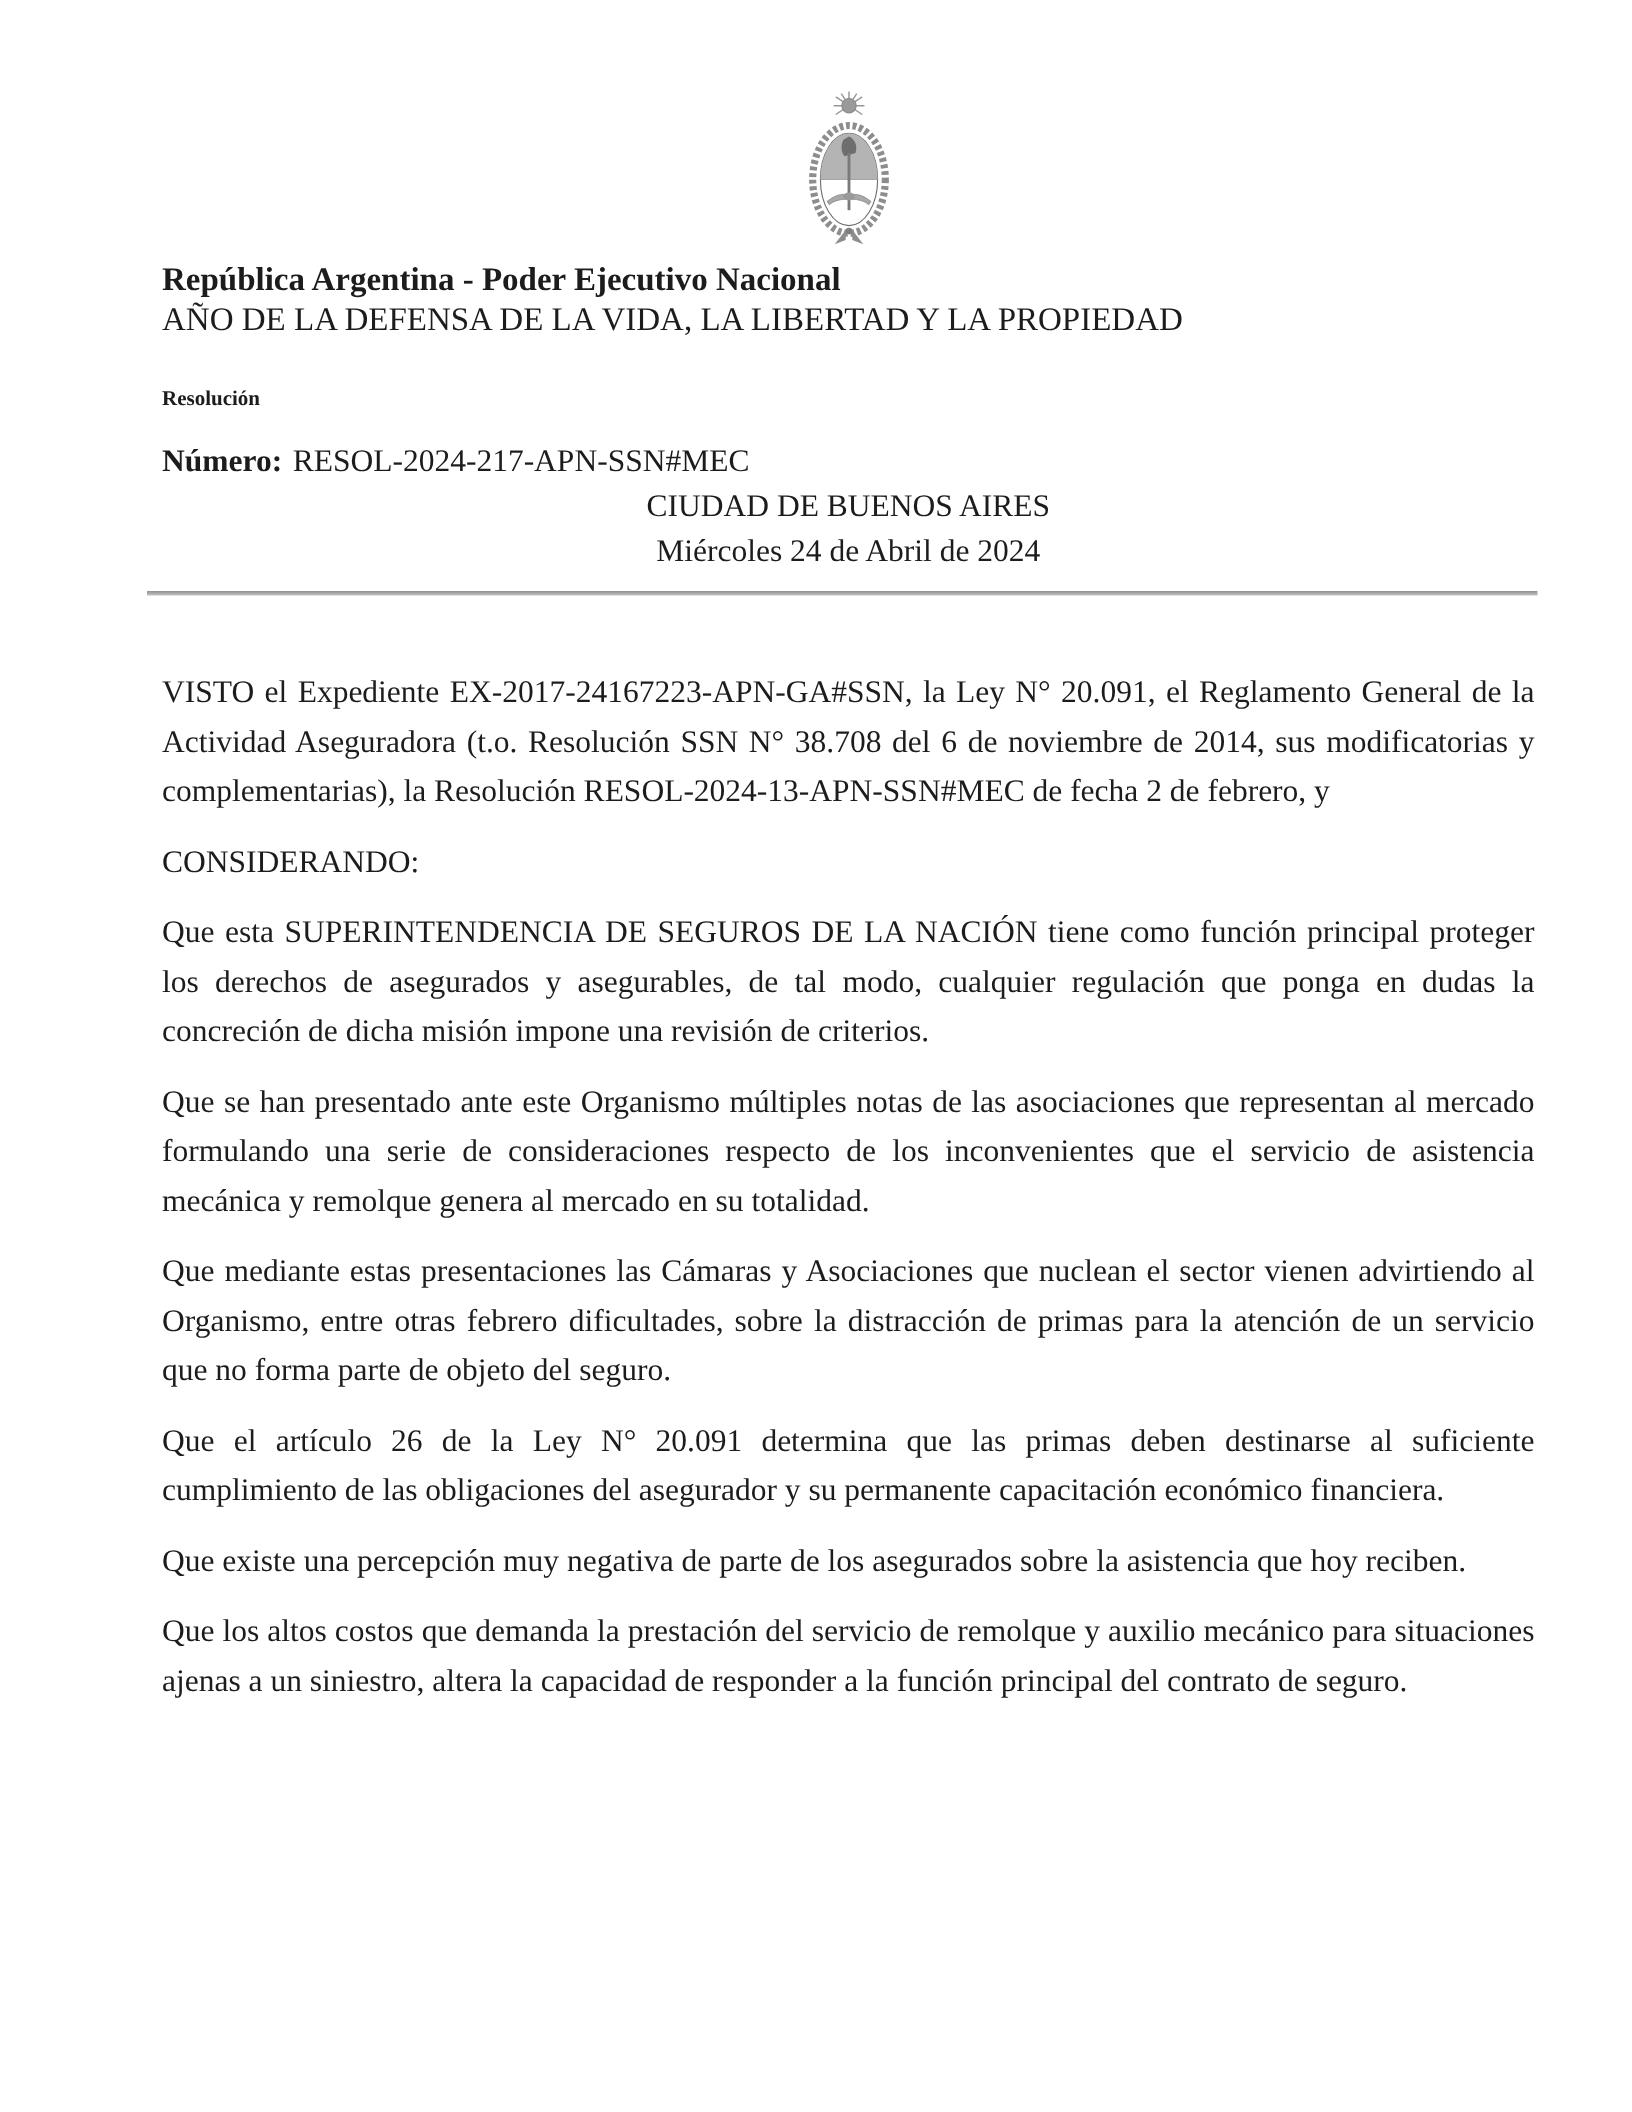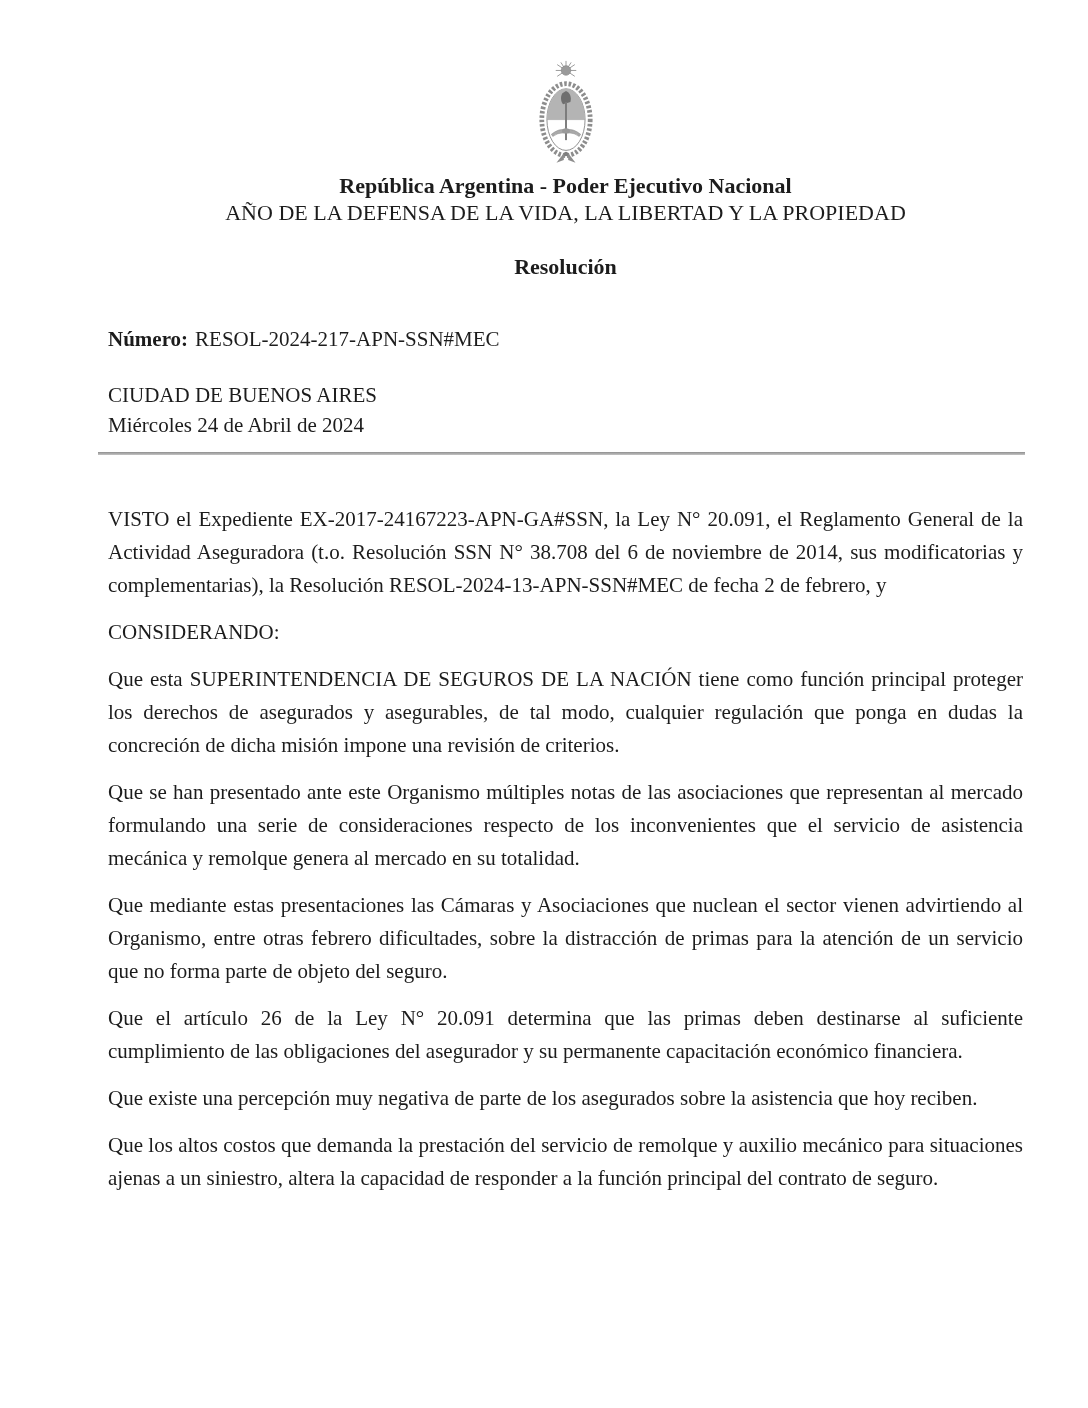--- a/index.html
+++ b/index.html
@@ -17,54 +17,53 @@
   }
   .page {
     box-sizing: border-box;
     width: 1088px;
     height: 1408px;
     padding: 58px 65px 0 108px;
     background: #ffffff;
   }
   
   .doc-header {
-    text-align: center;
+    text-align: left;
   }
   .emblem {
     display: block;
     margin: 0 auto 4px auto;
     width: 74px;
     height: 110px;
   }
   .org-line {
     font-weight: bold;
     font-size: 22px;
     line-height: 27px;
   }
   .year-motto {
     font-size: 22px;
     line-height: 27px;
   }
   .doc-type {
     font-weight: bold;
-    font-size: 22px;
+    font-size: 14px;
     line-height: 27px;
     margin-top: 27px;
   }
   
   .number-row {
-    margin-top: 44px;
+    margin-top: 12px;
     font-size: 21px;
     line-height: 30px;
   }
   .number-row .lbl { font-weight: bold; }
   .number-row .val { margin-left: 7px; }
   .place-date {
-    margin-top: 26px;
-    text-align: left;
+    text-align: center;
     font-size: 21px;
     line-height: 30px;
   }
   .reference {
     margin: 22px 0 0 0;
     font-size: 21px;
     line-height: 31px;
     text-align: justify;
   }
   .reference .lbl { font-weight: bold; }

